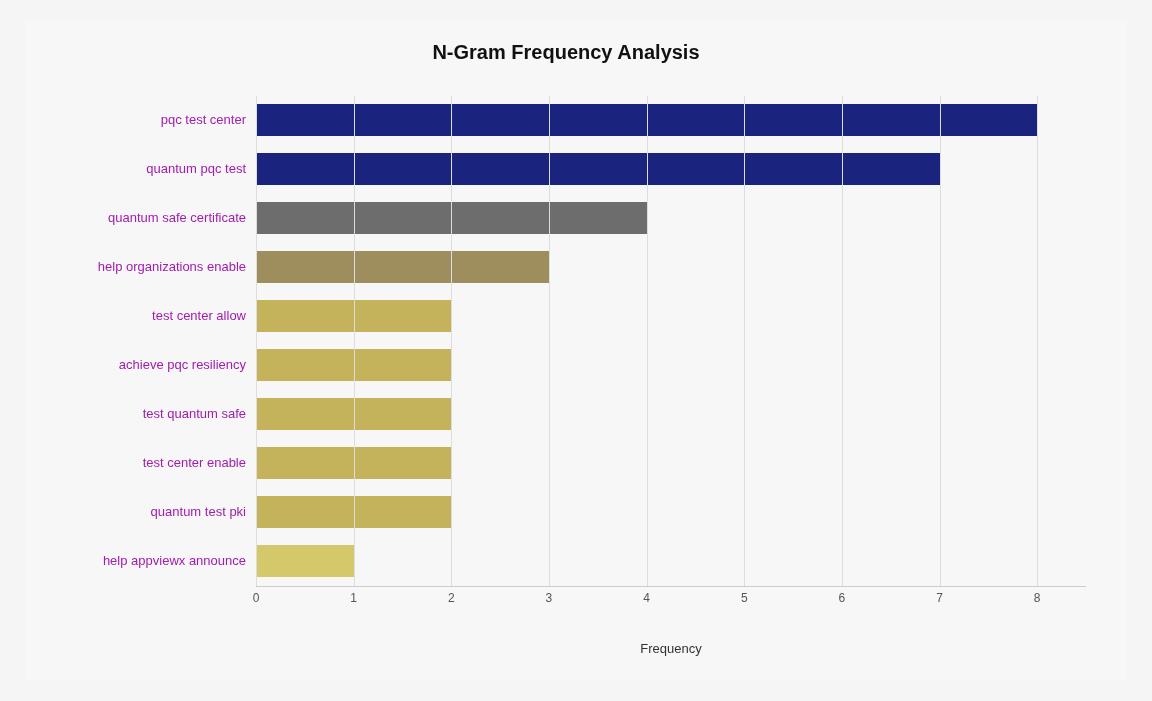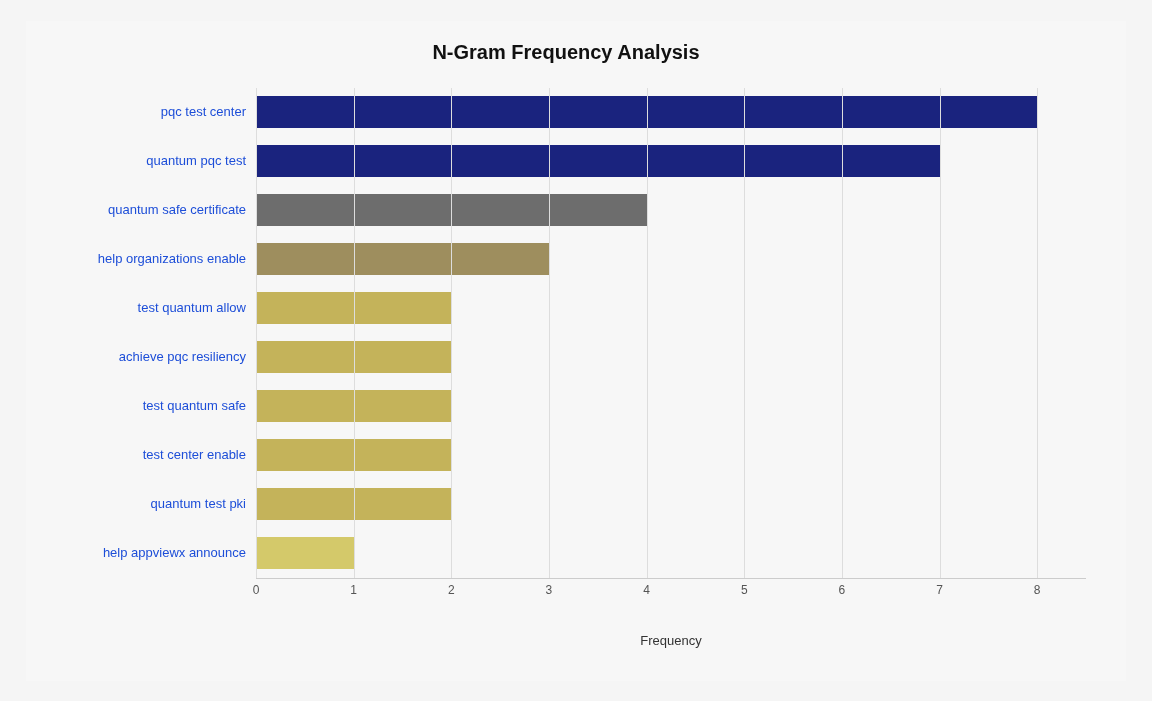--- a/index.html
+++ b/index.html
@@ -16,40 +16,40 @@
       background: #f7f7f7;
       width: 1100px;
       height: 660px;
       padding: 20px 40px 60px 20px;
       position: relative;
     }
     .chart-title {
       text-align: center;
       font-size: 20px;
       font-weight: bold;
-      margin-bottom: 24px;
+      margin-bottom: 32px;
       color: #111;
     }
     .chart-area {
       display: flex;
       width: 100%;
       height: calc(100% - 60px);
     }
     .y-axis {
       display: flex;
       flex-direction: column;
       justify-content: space-around;
       align-items: flex-end;
       padding-right: 10px;
       min-width: 210px;
       padding-bottom: 30px;
     }
     .y-label {
       font-size: 13px;
-      color: #1d4ed8;
+      color: #a21caf;
       line-height: 1.2;
       text-align: right;
     }
     .plot-area {
       flex: 1;
       display: flex;
       flex-direction: column;
       position: relative;
     }
     .bars-wrapper {
@@ -115,21 +115,21 @@
 <body>
 
 <div class="chart-container">
   <div class="chart-title">N-Gram Frequency Analysis</div>
   <div class="chart-area">
     <div class="y-axis" id="y-axis">
         <div class="y-label">pqc test center</div>
         <div class="y-label">quantum pqc test</div>
         <div class="y-label">quantum safe certificate</div>
         <div class="y-label">help organizations enable</div>
-        <div class="y-label">test quantum allow</div>
+        <div class="y-label">test center allow</div>
         <div class="y-label">achieve pqc resiliency</div>
         <div class="y-label">test quantum safe</div>
         <div class="y-label">test center enable</div>
         <div class="y-label">quantum test pki</div>
         <div class="y-label">help appviewx announce</div>
       </div>
     <div class="plot-area">
       <div class="bars-wrapper" id="bars-wrapper">
         <div class="grid-lines" id="grid-lines">
             <div class="grid-line" style="left: 0%;"></div>

